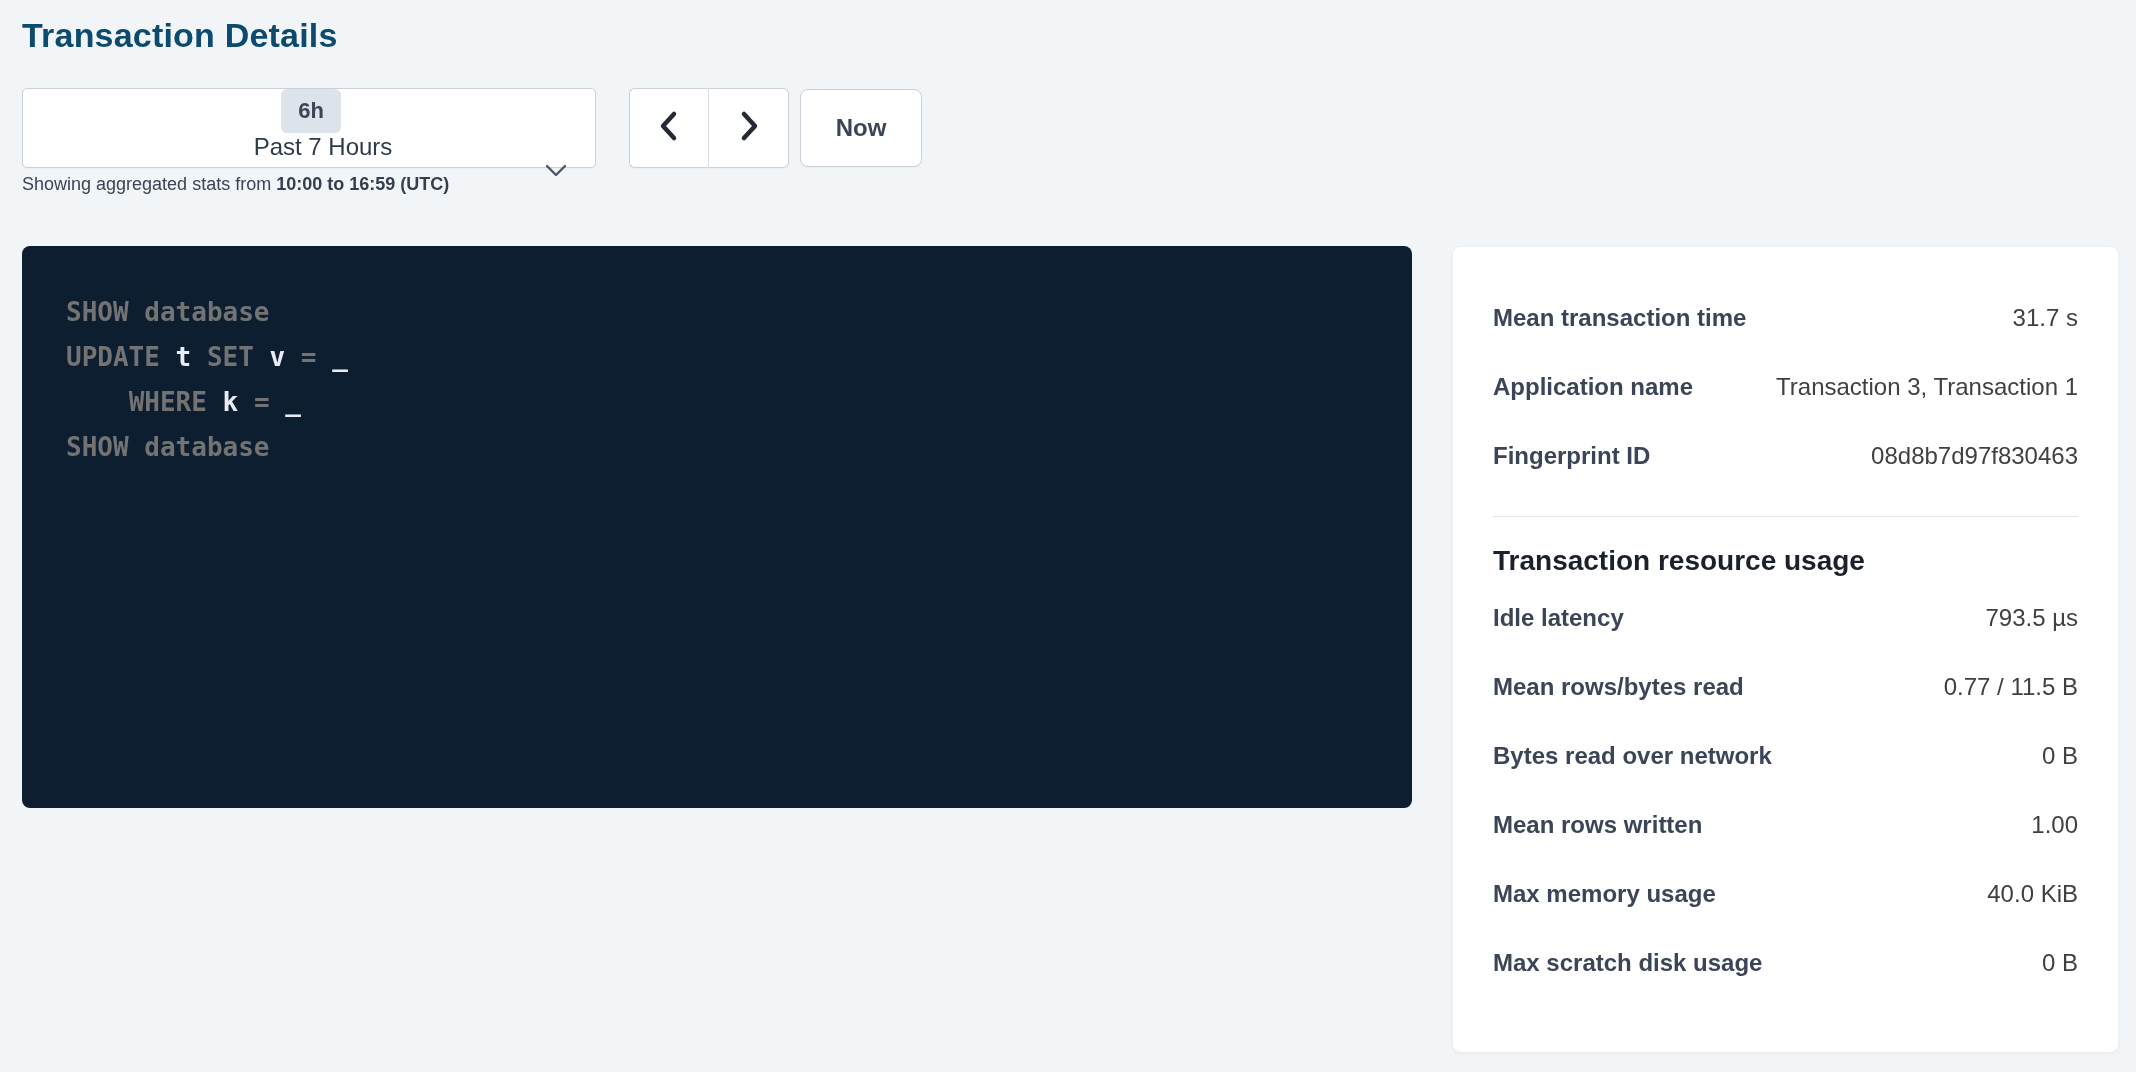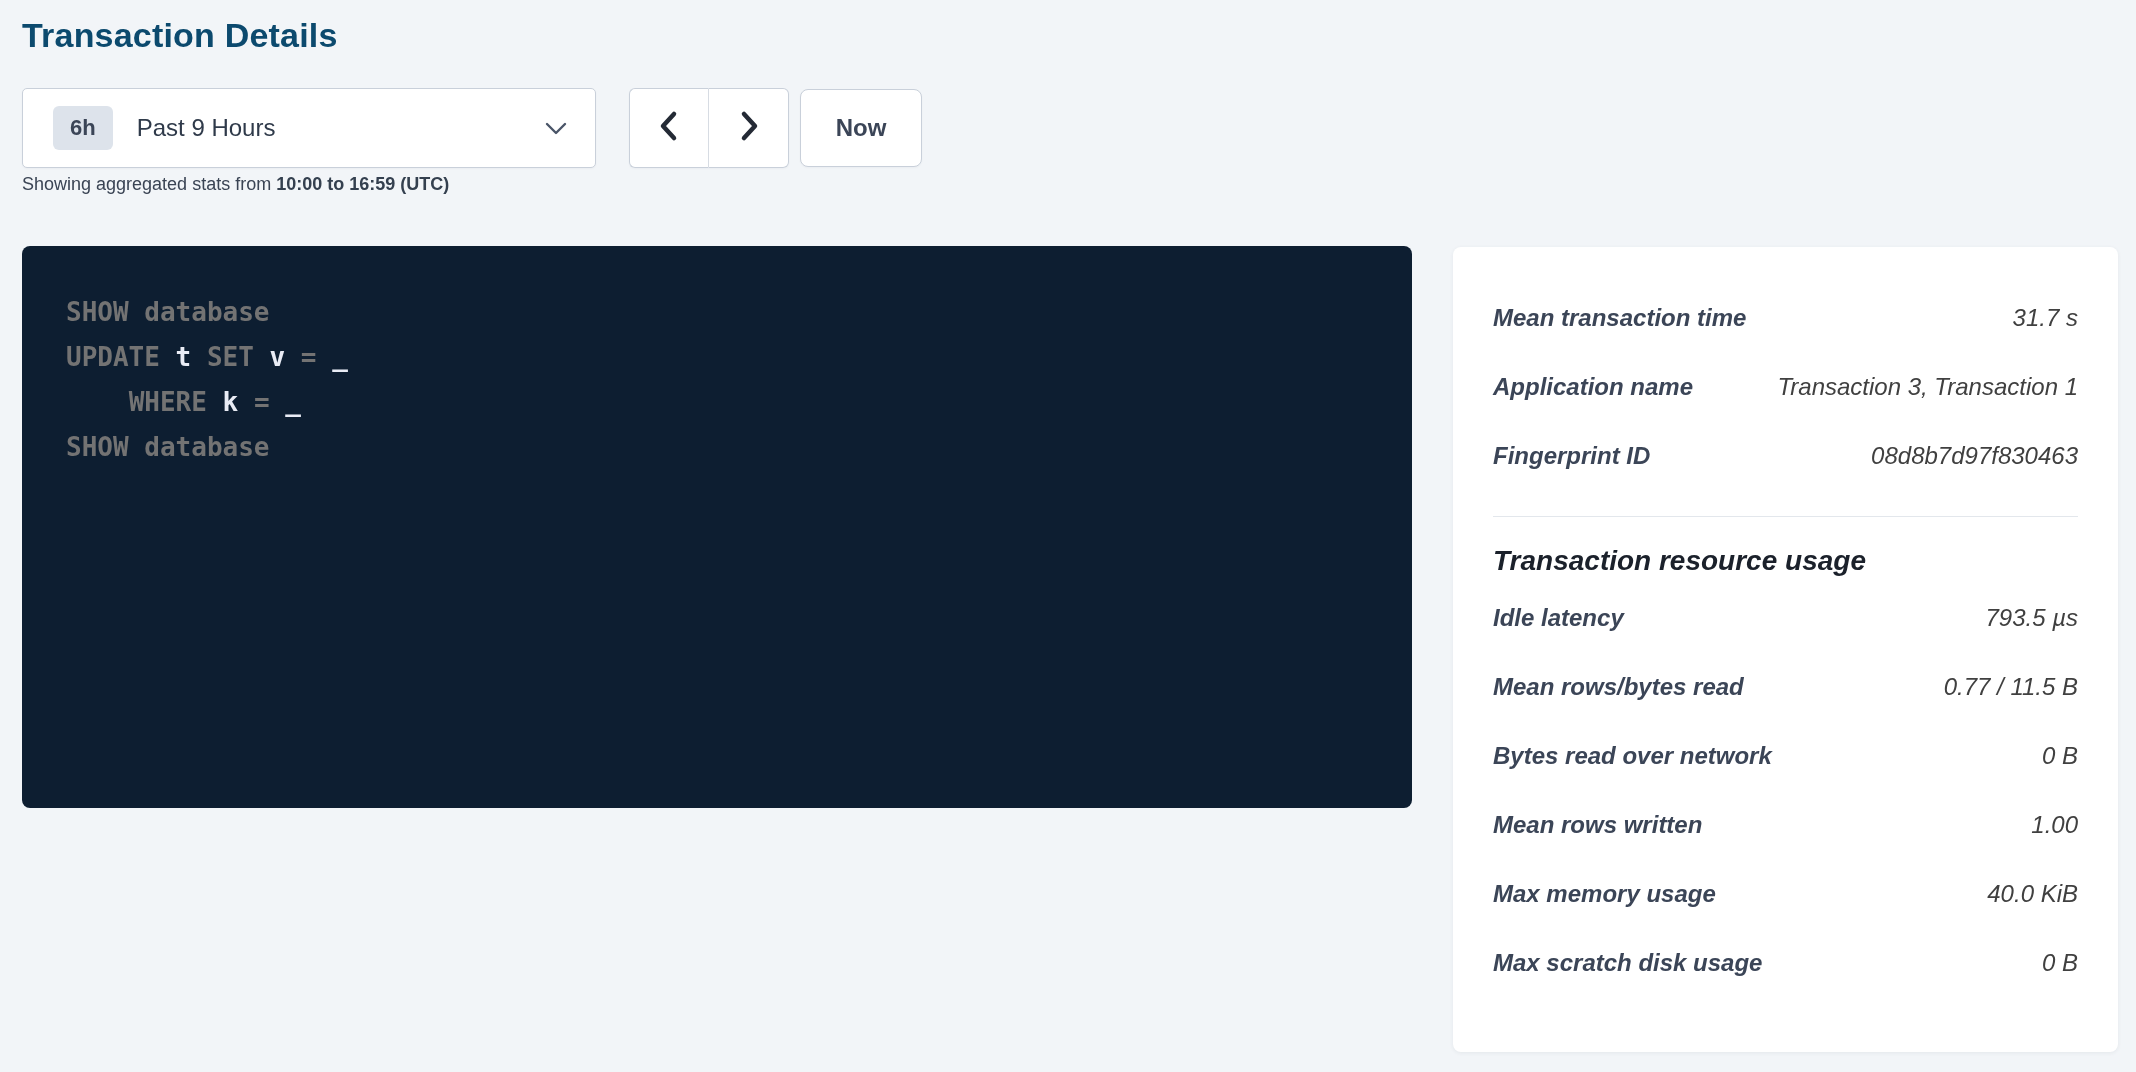--- a/index.html
+++ b/index.html
@@ -26,20 +26,21 @@
     left: 22px; top: 88px;
     width: 574px; height: 80px;
     background: #ffffff;
     border: 1px solid #c9d0da;
     border-radius: 5px;
     display: flex;
     align-items: center;
     padding: 0 26px 0 30px;
     cursor: pointer;
     box-shadow: 0 1px 2px rgba(40,55,70,0.04);
+    flex-direction: column;
   }
   .time-badge {
     background: #dde3eb;
     border-radius: 6px;
     padding: 9px 17px;
     font-size: 22px;
     font-weight: 700;
     color: #3b4557;
   }
   .time-selected {
@@ -117,21 +118,20 @@
 
   
   .stats-card {
     position: absolute;
     left: 1453px; top: 247px;
     width: 665px; height: 805px;
     background: #ffffff;
     border-radius: 8px;
     padding: 36px 40px 0 40px;
     box-shadow: 0 1px 4px rgba(40,55,70,0.07);
-    font-style: italic;
   }
   .stat-row {
     height: 69px;
     display: flex;
     justify-content: space-between;
     align-items: center;
     font-size: 24px;
   }
   .stat-label { font-weight: 700; color: #3b4557; }
   .stat-value { font-weight: 400; color: #404040; white-space: nowrap; }
@@ -150,21 +150,21 @@
     color: #1b212b;
   }
 </style>
 </head>
 <body>
 
 <h1 class="page-title">Transaction Details</h1>
 
 <div class="time-picker">
   <span class="time-badge">6h</span>
-  <span class="time-selected">Past 9 Hours</span>
+  <span class="time-selected">Past 7 Hours</span>
   <span class="chev-down">
     <svg width="26" height="18" viewBox="0 0 26 18">
         <polyline points="4,5 13,14 22,5" fill="none" stroke="#4a5568" stroke-width="2.4" stroke-linecap="round" stroke-linejoin="round"></polyline>
       </svg>
   </span>
 </div>
 
 <div class="nav-group">
   <div class="nav-btn prev">
     <span>

